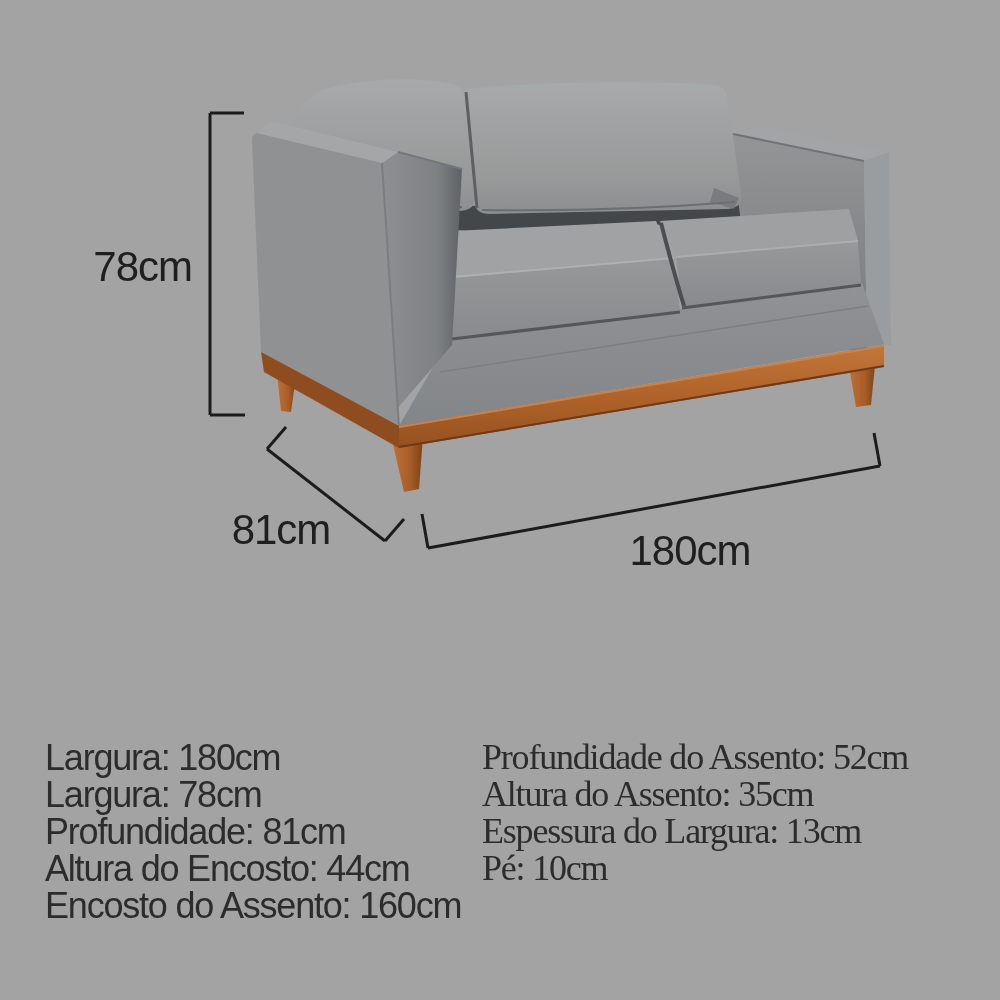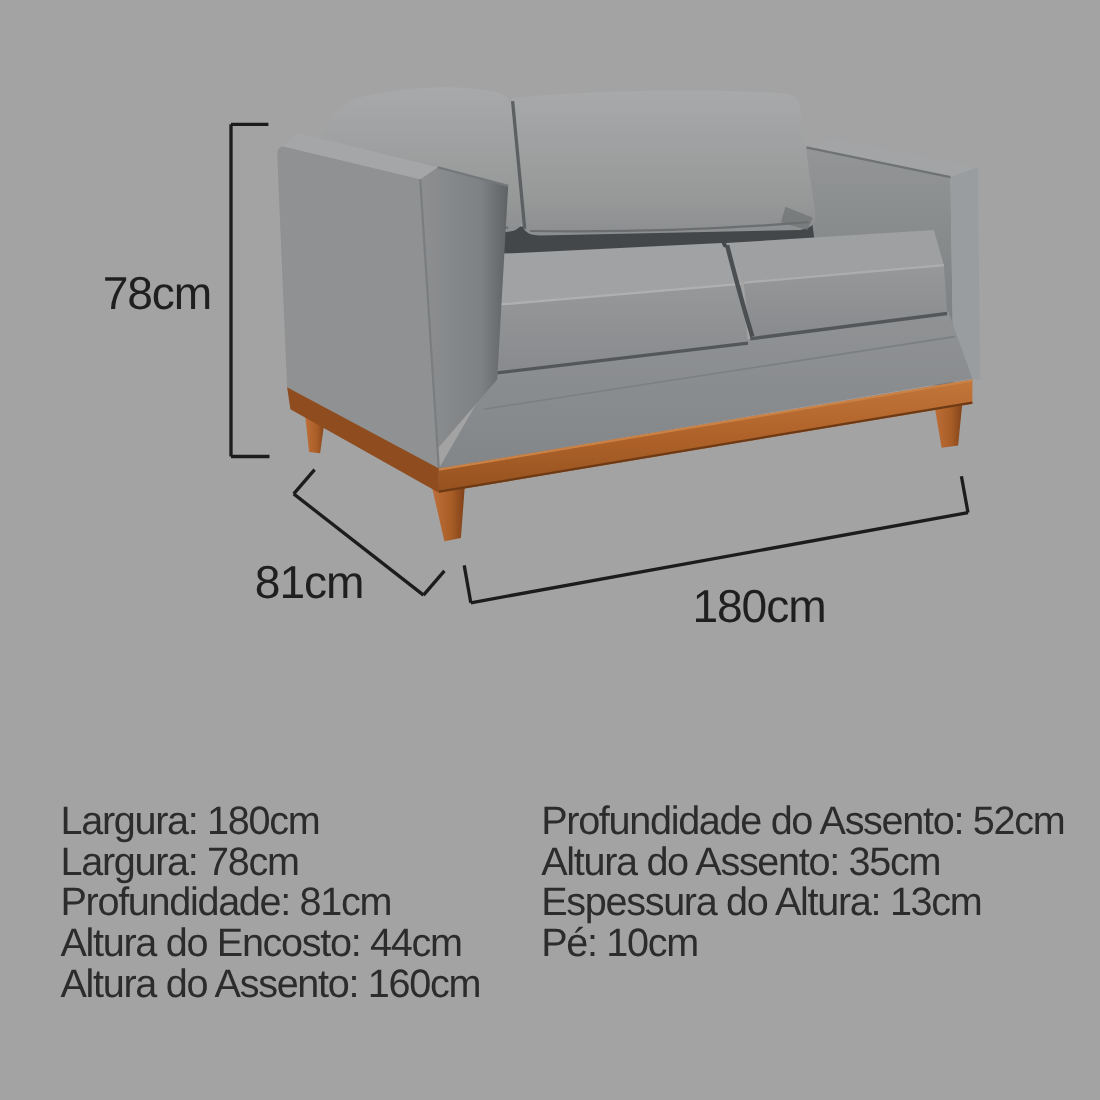--- a/index.html
+++ b/index.html
@@ -10,23 +10,23 @@
   .stage svg{position:absolute;left:0;top:0;}
   .dim-label{
     font-family:"Liberation Sans", sans-serif;
     font-size:42px;fill:#1f1f1f;letter-spacing:-1px;
   }
   .specs{
     position:absolute;top:727px;left:0;width:1000px;
     font-size:36px;line-height:37px;color:#2c2c2c;letter-spacing:-1.2px;
     white-space:nowrap;
   }
-  .spec-col{position:absolute;top:0;margin-left:10px;}
+  .spec-col{position:absolute;top:12px;}
   .spec-col.left{left:45px;}
-  .spec-col.right{left:482px;}
+  .spec-col.right{left:482px;font-family:Liberation Serif, serif;}
 </style>
 </head>
 <body>
 
 <div class="stage">
 
   <svg width="1000" height="1000" viewBox="0 0 1000 1000">
     <defs>
       <linearGradient id="pillowGrad" x1="0" y1="0" x2="0" y2="1">
         <stop offset="0" stop-color="#a7a9aa"></stop>
@@ -170,23 +170,23 @@
     <text class="dim-label" x="281" y="544" text-anchor="middle">81cm</text>
     <text class="dim-label" x="690" y="565" text-anchor="middle">180cm</text>
   </svg>
 
   <div class="specs">
     <div class="spec-col left">
       <div>Largura: 180cm</div>
       <div>Largura: 78cm</div>
       <div>Profundidade: 81cm</div>
       <div>Altura do Encosto: 44cm</div>
-      <div>Altura do Assento: 160cm</div>
+      <div>Encosto do Assento: 160cm</div>
     </div>
     <div class="spec-col right">
       <div>Profundidade do Assento: 52cm</div>
       <div>Altura do Assento: 35cm</div>
-      <div>Espessura do Altura: 13cm</div>
+      <div>Espessura do Largura: 13cm</div>
       <div>Pé: 10cm</div>
     </div>
   </div>
 
 </div>
 
 </body></html>

